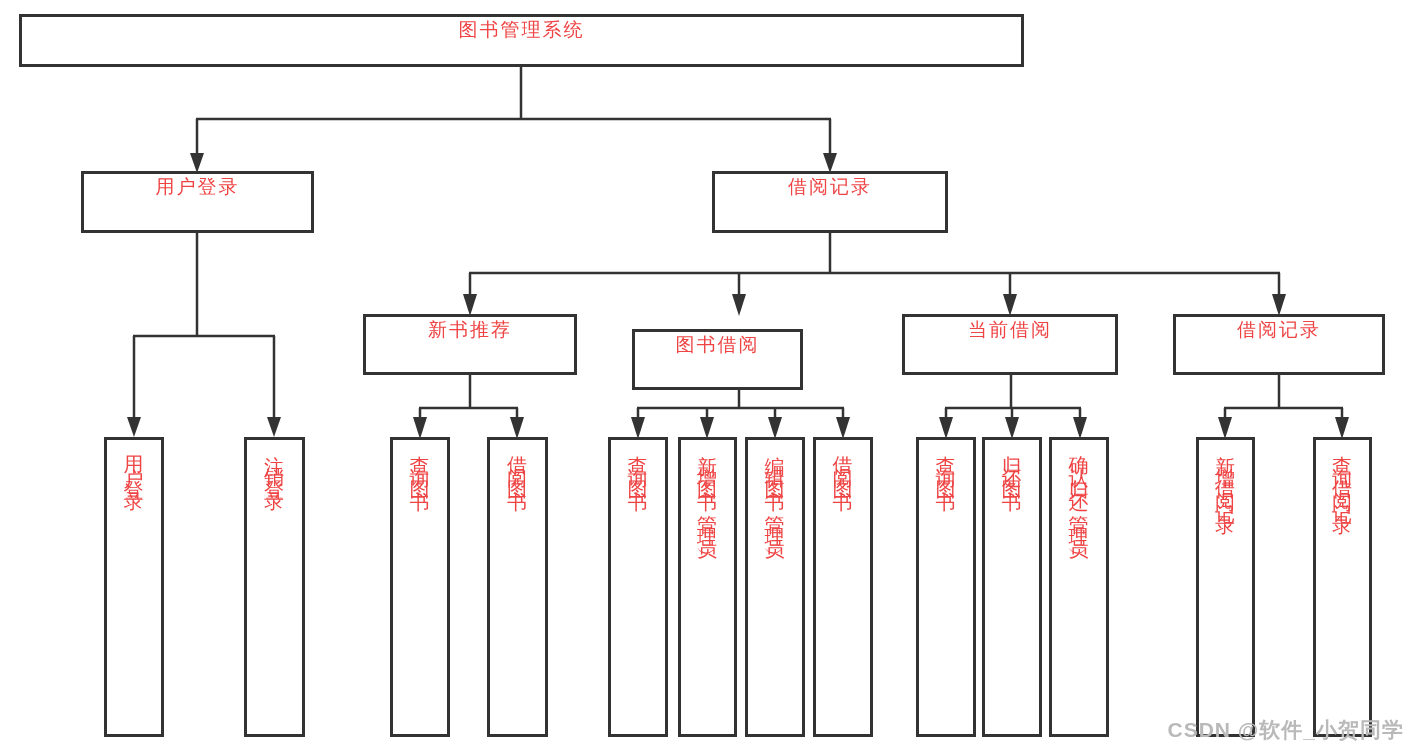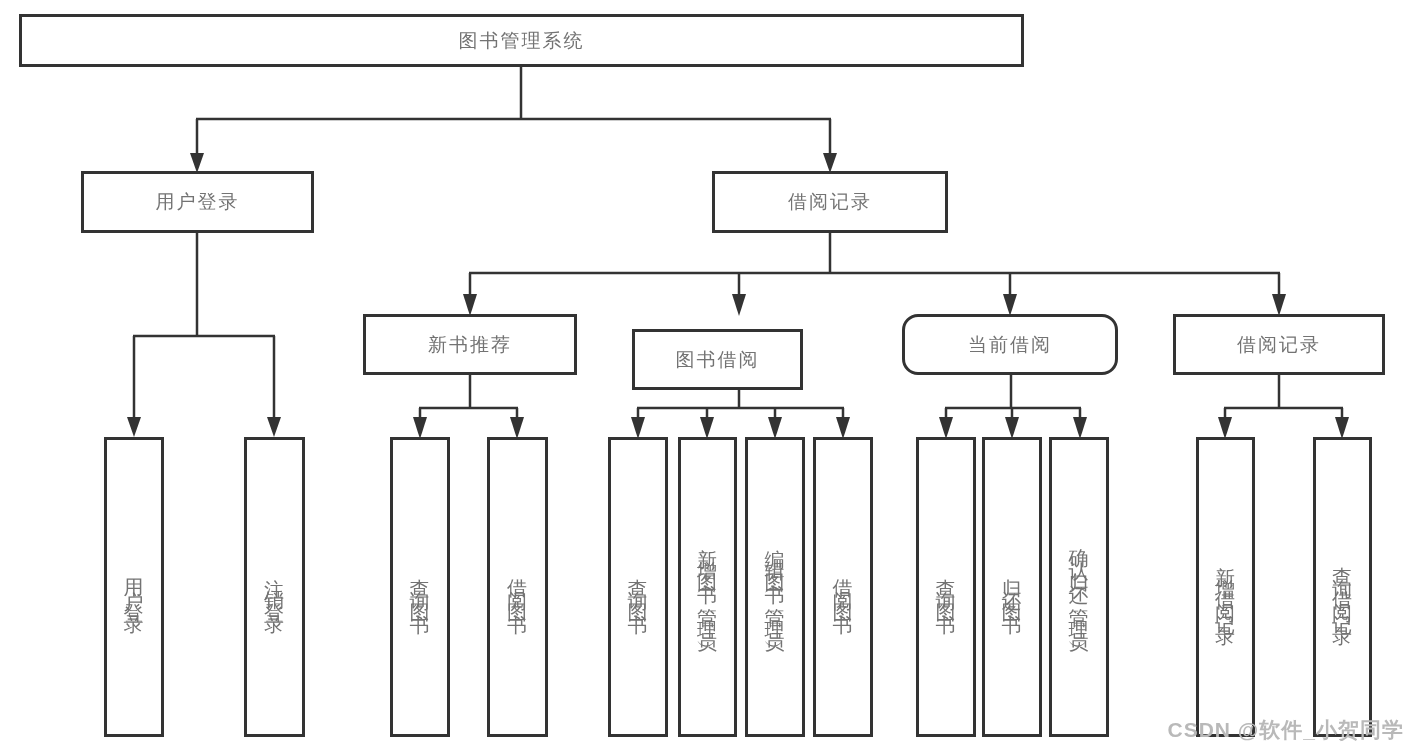--- a/index.html
+++ b/index.html
@@ -9,23 +9,23 @@
     background:#ffffff;
     font-family:"Liberation Sans", sans-serif;
     overflow:hidden;
   }
   #wires { position:absolute; left:0; top:0; z-index:0; }
   .node {
     position:absolute;
     box-sizing:border-box;
     background:#ffffff;
     border:3px solid #333333;
-    color:#737373;
+    color:#ef4444;
     display:flex;
-    align-items:center;
+    align-items:flex-start;
     justify-content:center;
     z-index:1;
   }
   .node.h span {
     font-size:19px;
     letter-spacing:2px;
     white-space:nowrap;
   }
   .node.v span {
     writing-mode:vertical-rl;
@@ -140,21 +140,21 @@
   <div class="node h" style="left:712px; top:171px; width:236px; height:62px;">
     <span>借阅记录</span>
   </div>
 
   <div class="node h" style="left:363px; top:314px; width:214px; height:61px;">
     <span>新书推荐</span>
   </div>
   <div class="node h" style="left:632px; top:329px; width:171px; height:61px;">
     <span>图书借阅</span>
   </div>
-  <div class="node h" style="left:902px; top:314px; width:216px; height:61px;border-radius:16px;">
+  <div class="node h" style="left:902px; top:314px; width:216px; height:61px;">
     <span>当前借阅</span>
   </div>
   <div class="node h" style="left:1173px; top:314px; width:212px; height:61px;">
     <span>借阅记录</span>
   </div>
 
   <div class="node v" style="left:104px; top:437px; width:60px; height:300px;">
     <span>用户登录</span>
   </div>
   <div class="node v" style="left:244px; top:437px; width:61px; height:300px;">

